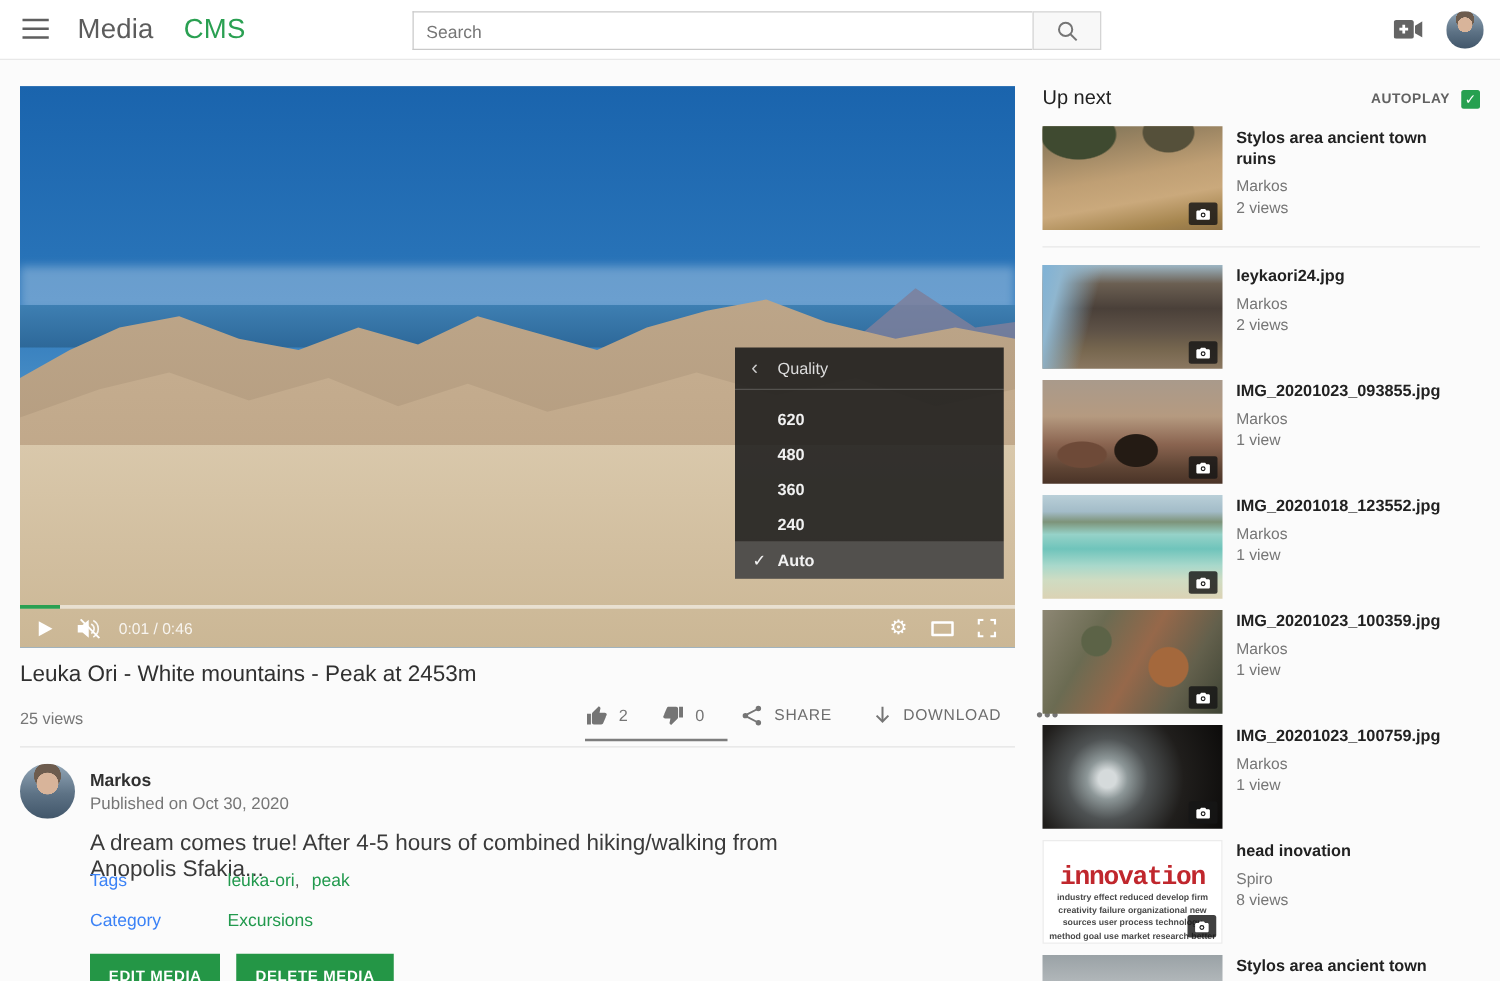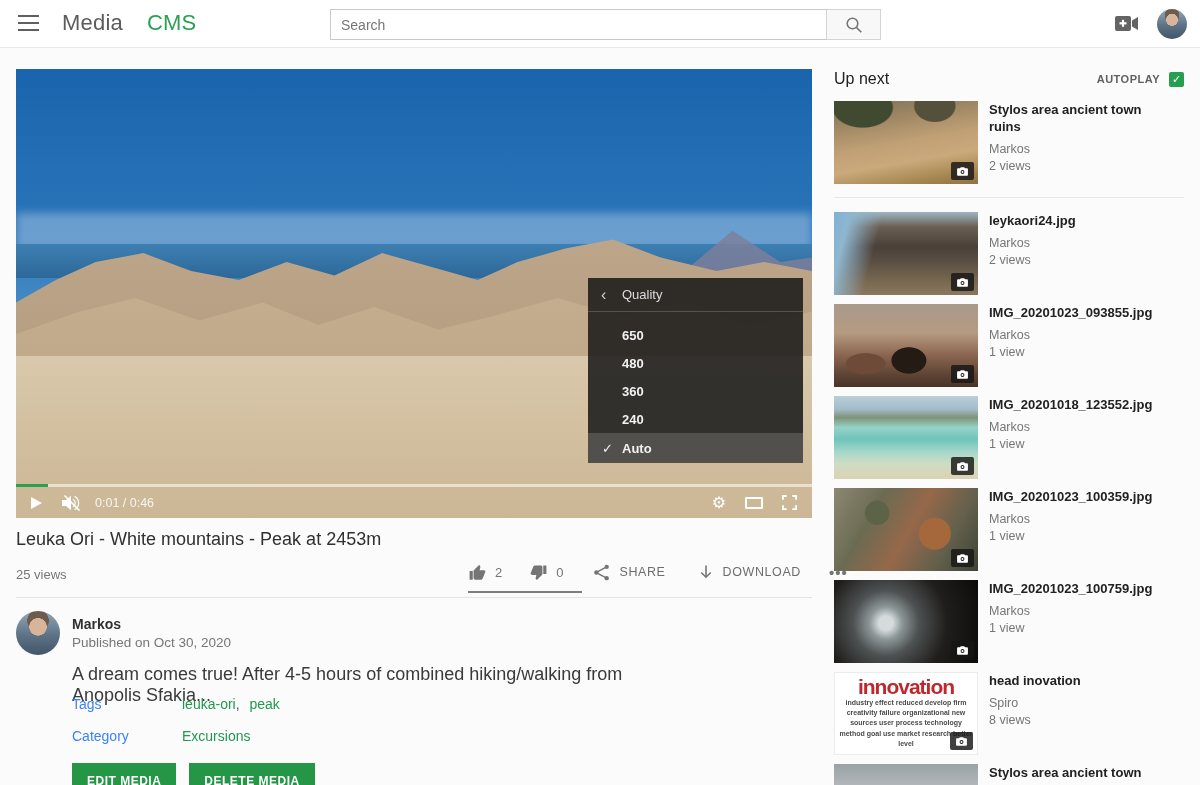--- a/index.html
+++ b/index.html
@@ -119,21 +119,21 @@
       linear-gradient(180deg,#a99a8b 0%,#b59a80 35%,#8a6450 62%,#5e4434 85%,#4a3327 100%); }
   .thumb-beach { background:
       linear-gradient(180deg,#b9cfd8 0%,#a3bcc8 16%,#7d9379 26%,#96d2c8 38%,#6fc4bb 52%,#a8d8cb 68%,#cfdcc2 82%,#dbd2b4 100%); }
   .thumb-cliff { background:
       radial-gradient(circle at 30% 30%, #5c6347 0 10%, rgba(0,0,0,0) 11%),
       radial-gradient(circle at 70% 55%, #a4683c 0 14%, rgba(0,0,0,0) 15%),
       linear-gradient(120deg,#8d8774 0%,#6b6b52 28%,#96684a 52%,#63604c 76%,#3e4334 100%); }
   .thumb-dark-cave { background:
       radial-gradient(circle at 36% 52%, #d5dadb 0 7%, #8d9798 16%, #4e5253 32%, #201e1c 60%, #0c0b0a 100%); }
   .thumb-wordcloud { background:#fff; border:1px solid #ececec; overflow:hidden; text-align:center; }
-  .wc-main { display:none; font-family:Liberation Sans, sans-serif; font-weight:bold; color:#c0272d; font-size:21px; line-height:1.1; margin-top:2px; letter-spacing:-1px; }
+  .wc-main { display:none; font-family:Liberation Mono, monospace; font-weight:bold; color:#c0272d; font-size:21px; line-height:1.1; margin-top:18px; letter-spacing:-1px; }
   .wc-words { display:none; font-size:7px; color:#4a4a4a; line-height:1.45; padding:0 4px; font-weight:bold; }
   .thumb-wordcloud .wc-main, .thumb-wordcloud .wc-words { display:block; }
   .thumb-misty { background:linear-gradient(180deg,#9aa2a6 0%,#c2c6c8 45%,#aab0b2 70%,#8e9496 100%); }
 </style>
 </head>
 <body>
 
 <div class="page">
 
   <div class="header">
@@ -174,21 +174,21 @@
 
     <div class="qmenu">
       <div class="qmenu-head">
         <span class="back">‹</span>
         <span>Quality</span>
       </div>
       <div class="qmenu-list">
 
   <div class="q-item">
     <span class="chk">✓</span>
-    <span class="q-label">650</span>
+    <span class="q-label">620</span>
   </div>
 
   <div class="q-item">
     <span class="chk">✓</span>
     <span class="q-label">480</span>
   </div>
 
   <div class="q-item">
     <span class="chk">✓</span>
     <span class="q-label">360</span>

